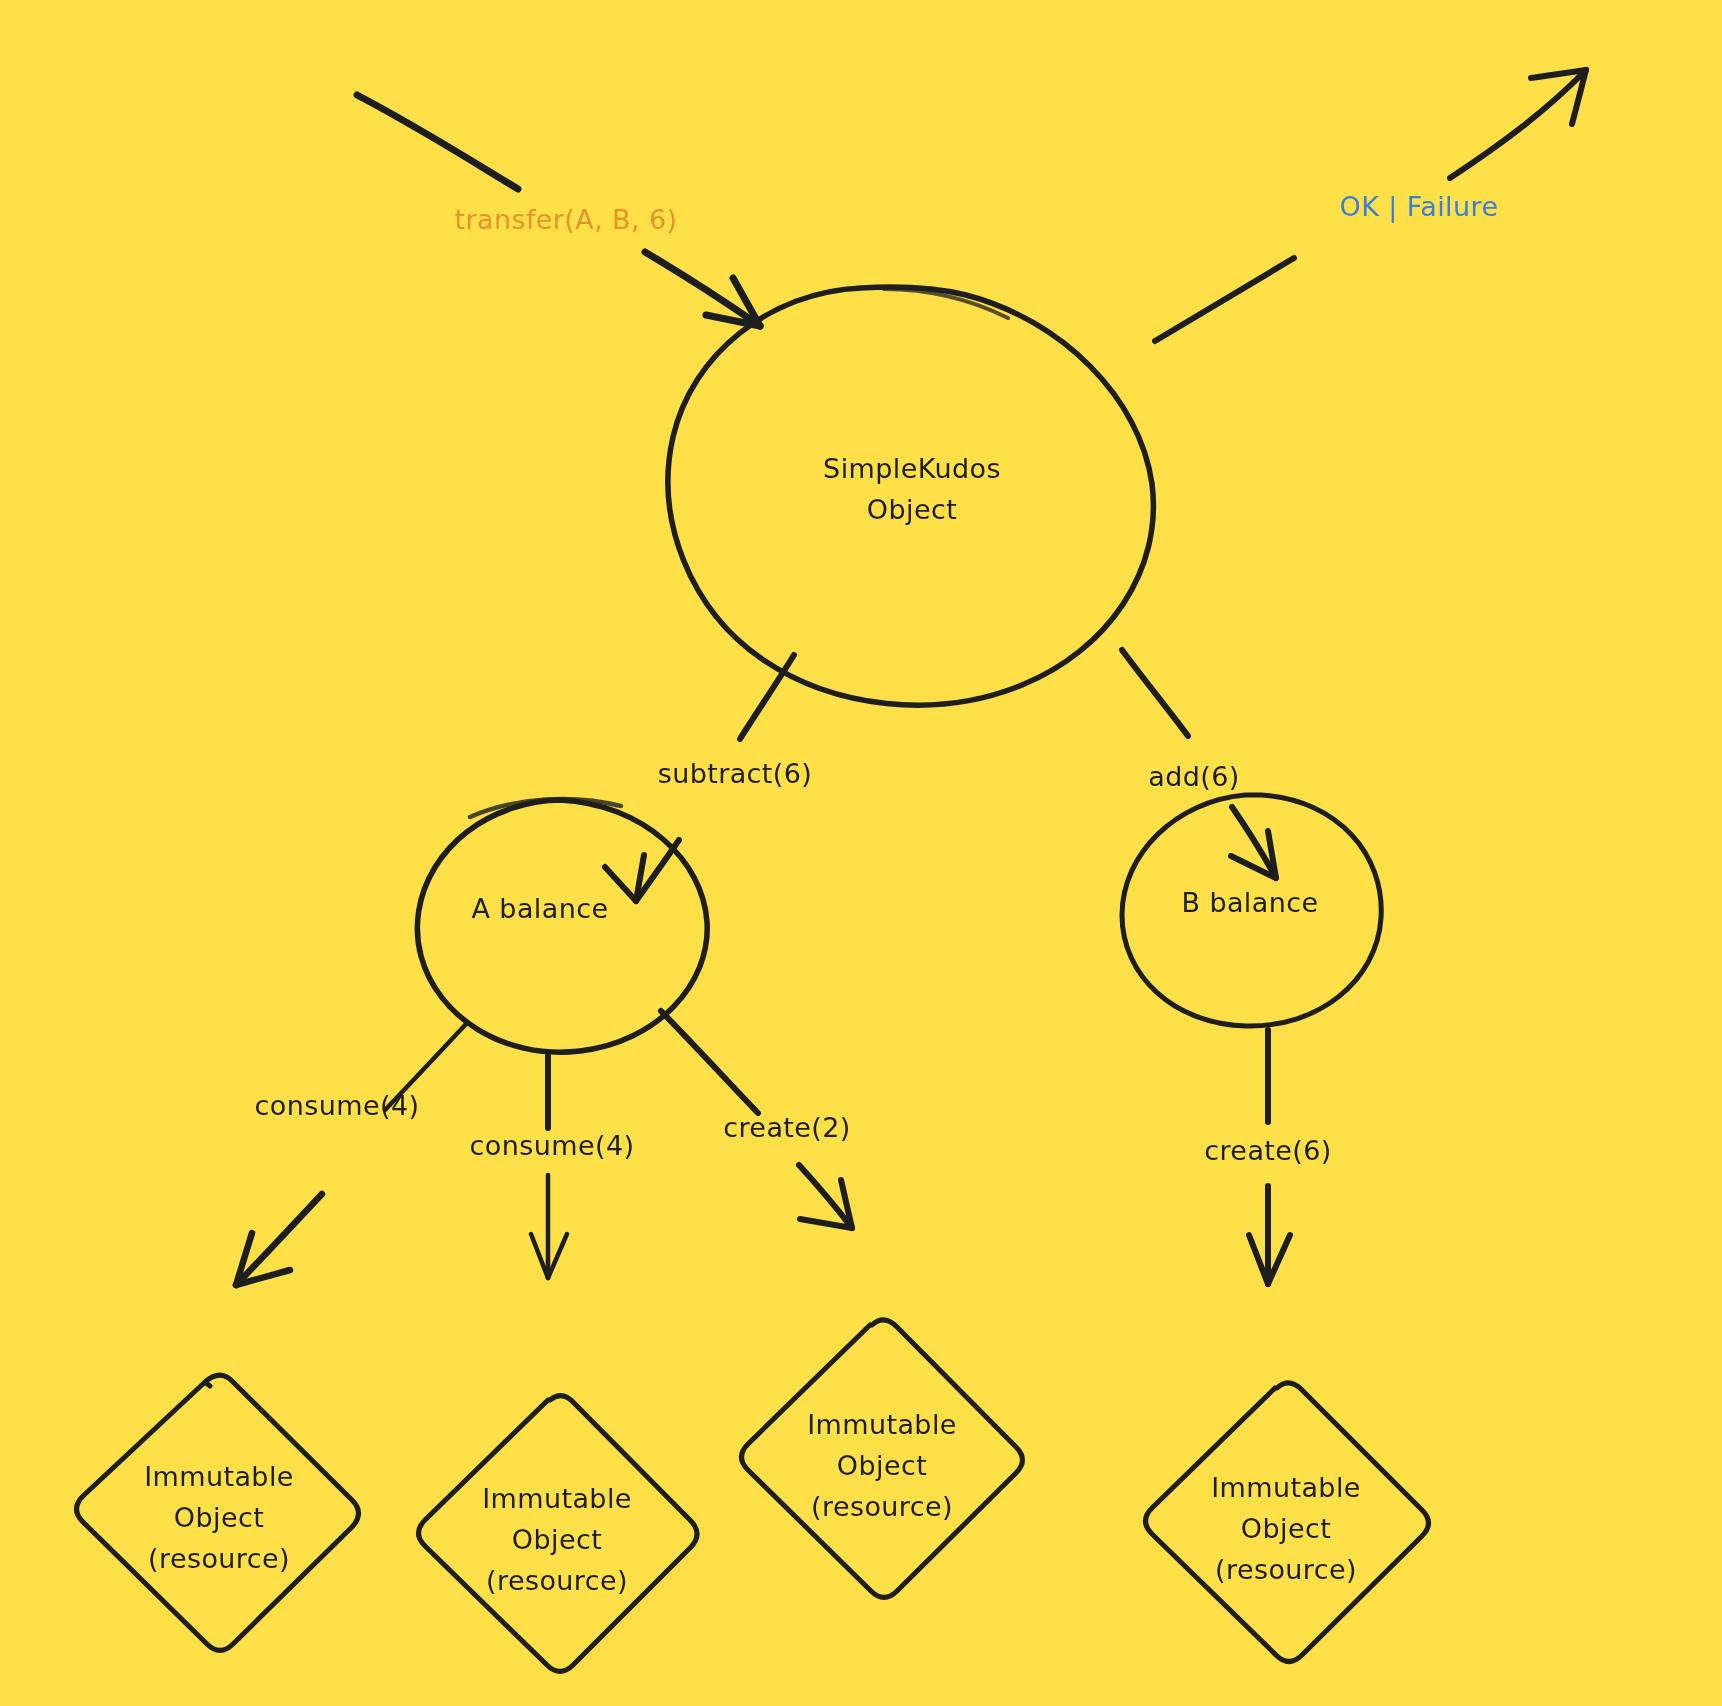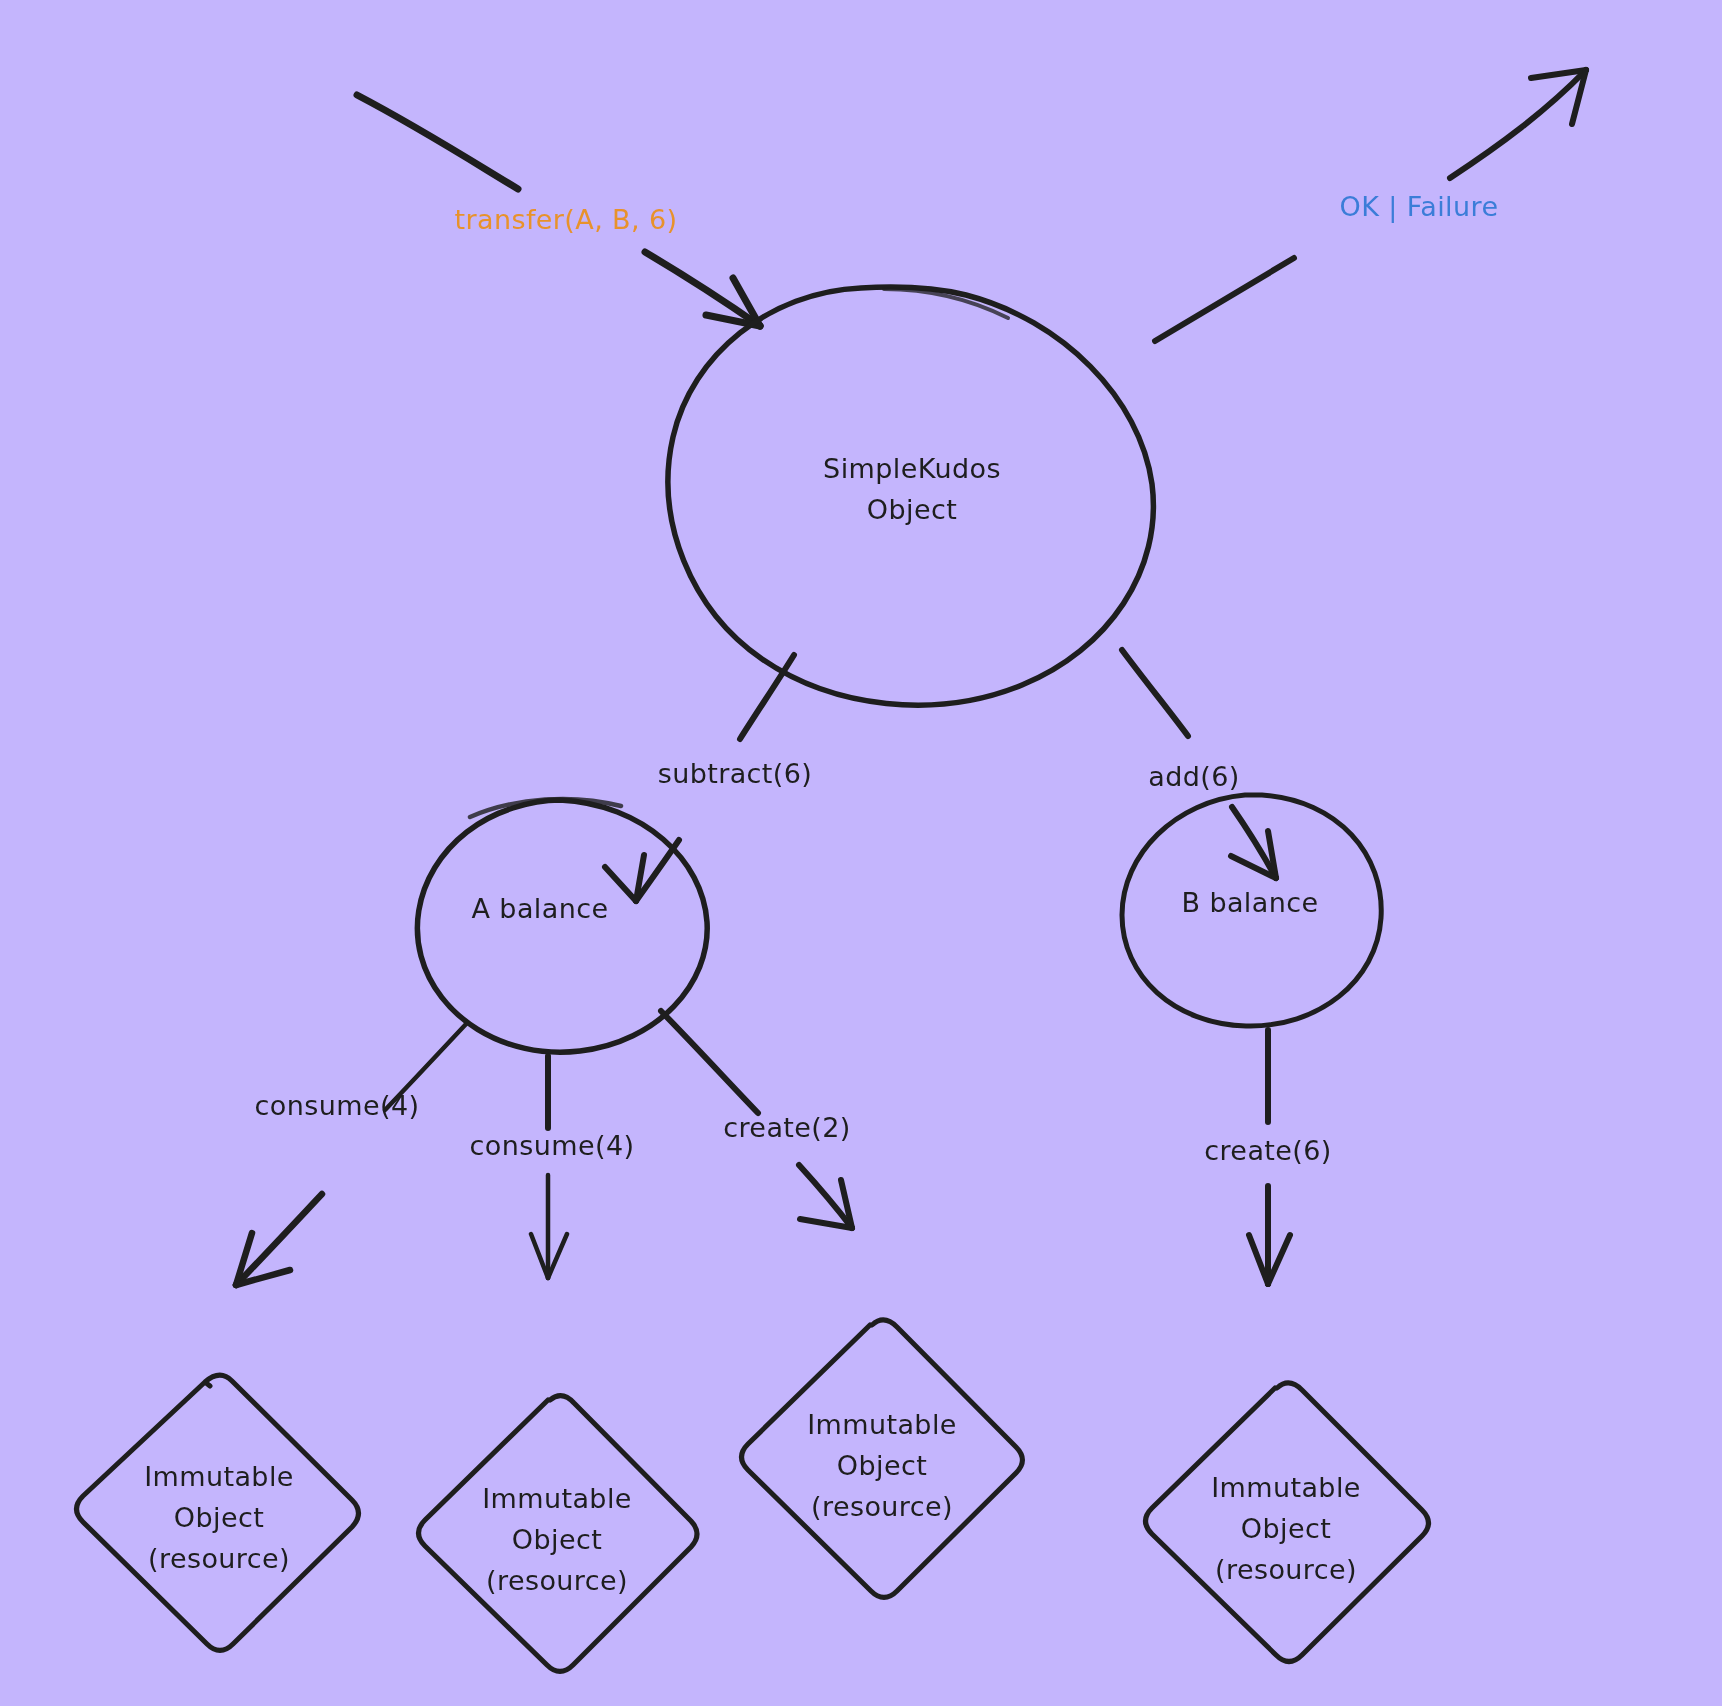--- a/index.html
+++ b/index.html
@@ -1,18 +1,18 @@
 <!DOCTYPE html>
 <html><head>
 <meta charset="utf-8">
 <style>
   html,body{margin:0;padding:0;background:#ffffff;}
   body{width:1722px;height:1706px;overflow:hidden;
        font-family:"DejaVu Sans", sans-serif;}
-  #stage{position:relative;width:1722px;height:1706px;background:#c4b5fd;}
+  #stage{position:relative;width:1722px;height:1706px;background:#fde047;}
   svg#canvas{position:absolute;left:0;top:0;width:1722px;height:1706px;}
   .nodetext{
     font-family:"DejaVu Sans", sans-serif;
     font-size:27px; fill:#1e1e1e; text-anchor:middle;
     letter-spacing:0.4px;
   }
   .edgelabel{
     font-family:"DejaVu Sans", sans-serif;
     font-size:27px; fill:#1e1e1e; text-anchor:middle;
     letter-spacing:0.4px;

